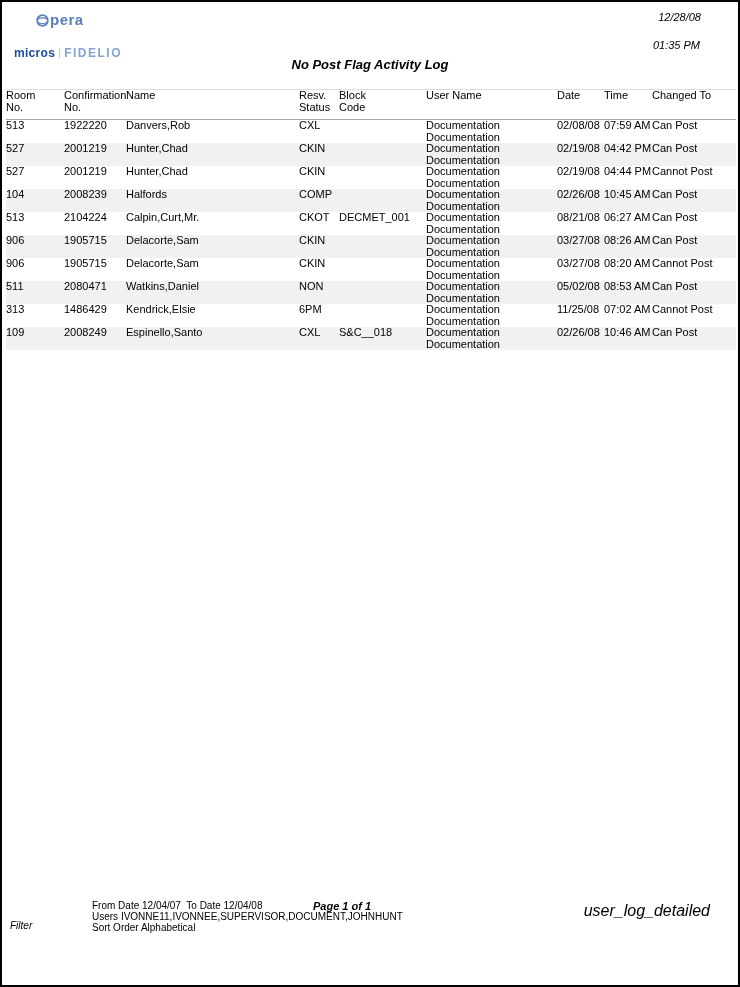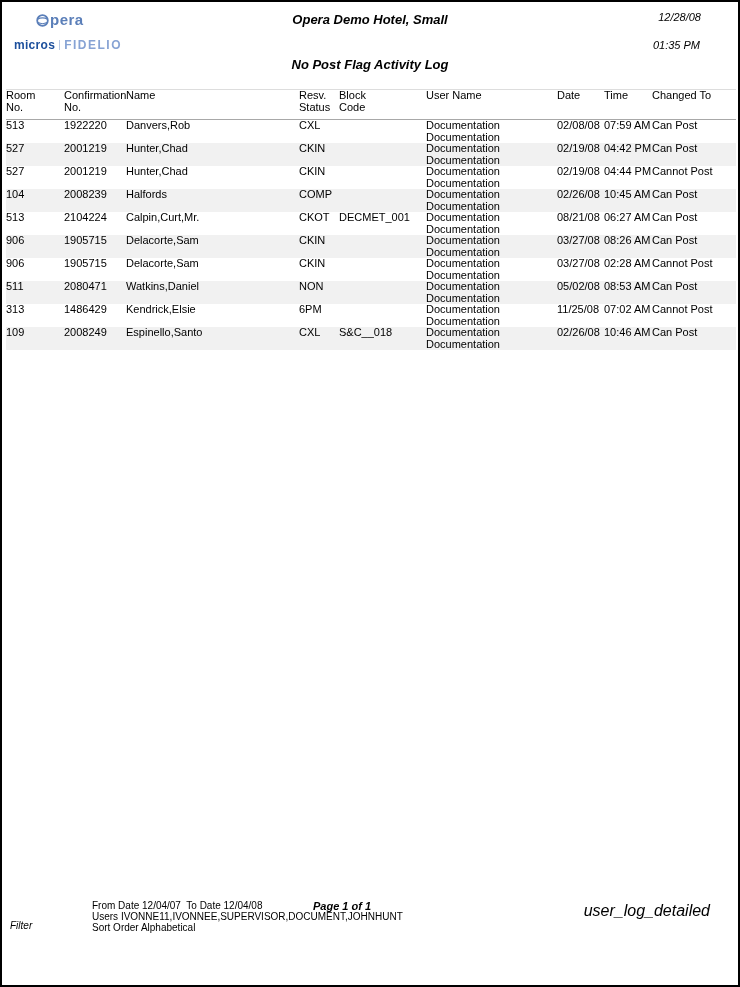--- a/index.html
+++ b/index.html
@@ -19,21 +19,21 @@
   .brand { position: absolute; top: 9px; left: 12px; width: 110px; }
   .brand-opera {
     display: block;
     margin-left: 22px;
     font-size: 15px;
     font-weight: 600;
     color: #5b7fb9;
     letter-spacing: 0.5px;
   }
   .brand-opera .globe { display: inline-block; vertical-align: -2px; margin-right: 1px; }
-  .brand-row2 { display: flex; align-items: center; margin-top: 8px; }
+  .brand-row2 { display: flex; align-items: center; margin-top: 16px; }
   .brand-micros {
     font-size: 12px;
     font-weight: 800;
     color: #1c4f9c;
     letter-spacing: 0.3px;
   }
   .brand-divider { width: 1px; height: 10px; background: #b9c9e4; margin: 0 4px; align-self: center; }
   .brand-fidelio {
     font-size: 12px;
     font-weight: 700;
@@ -114,21 +114,20 @@
             <path d="M1.5 5.2 Q6.5 2.6 11.5 5.2" fill="none" stroke="#5b7fb9" stroke-width="1.1"></path>
             <path d="M2 8.6 Q6.5 10.8 11 8.6" fill="none" stroke="#5b7fb9" stroke-width="1.1"></path>
           </svg></span><span>pera</span></span>
     <span class="brand-row2">
       <span class="brand-micros">micros</span>
       <span class="brand-divider"></span>
       <span class="brand-fidelio">FIDELIO</span>
     </span>
   </div>
 
-  <div class="hotel-title">Opera Demo Hotel, Small</div>
   <div class="hdr-date">12/28/08</div>
   <div class="hdr-time">01:35 PM</div>
   <div class="report-title">No Post Flag Activity Log</div>
 
   <div class="table-wrap">
     <table class="log">
       <colgroup>
         <col class="c-room">
           <col class="c-conf">
           <col class="c-name">
@@ -241,21 +240,21 @@
       <td>906</td>
       <td>1905715</td>
       <td>Delacorte,Sam</td>
       <td>CKIN</td>
       <td></td>
       <td>
         <span>Documentation</span>
         <span class="u2">Documentation</span>
       </td>
       <td>03/27/08</td>
-      <td>02:28 AM</td>
+      <td>08:20 AM</td>
       <td>Cannot Post</td>
     </tr>
           <tr>
       <td>511</td>
       <td>2080471</td>
       <td>Watkins,Daniel</td>
       <td>NON</td>
       <td></td>
       <td>
         <span>Documentation</span>

